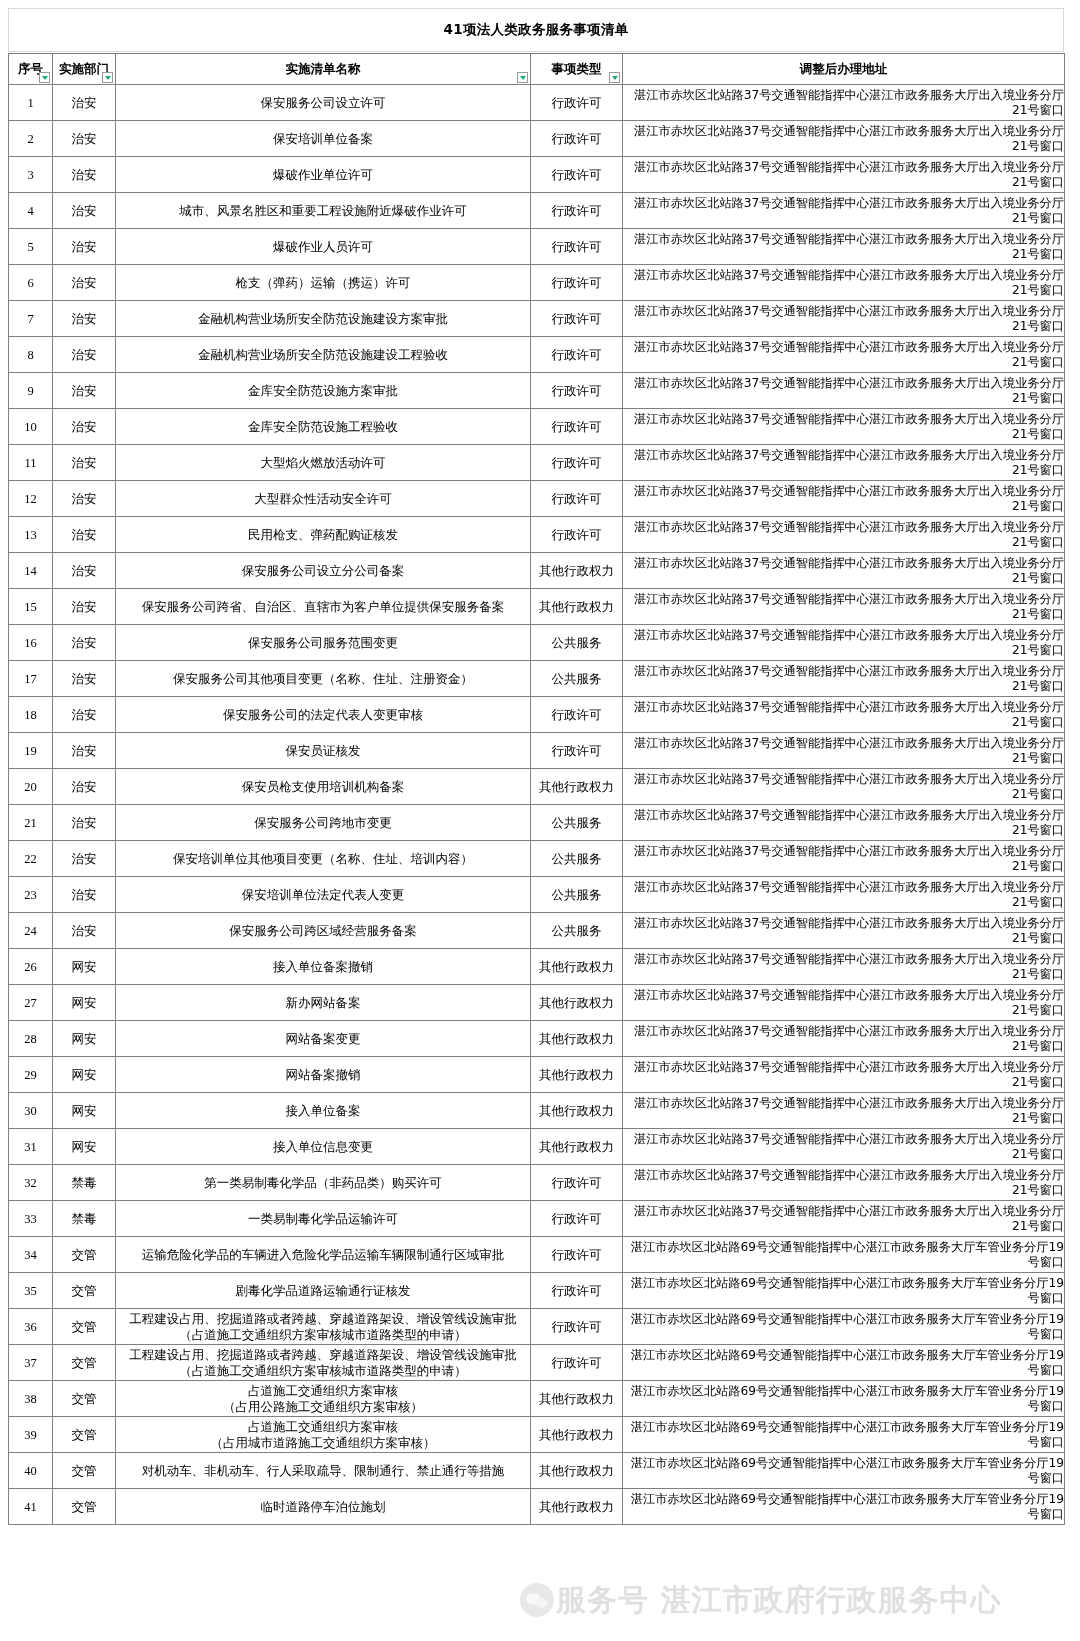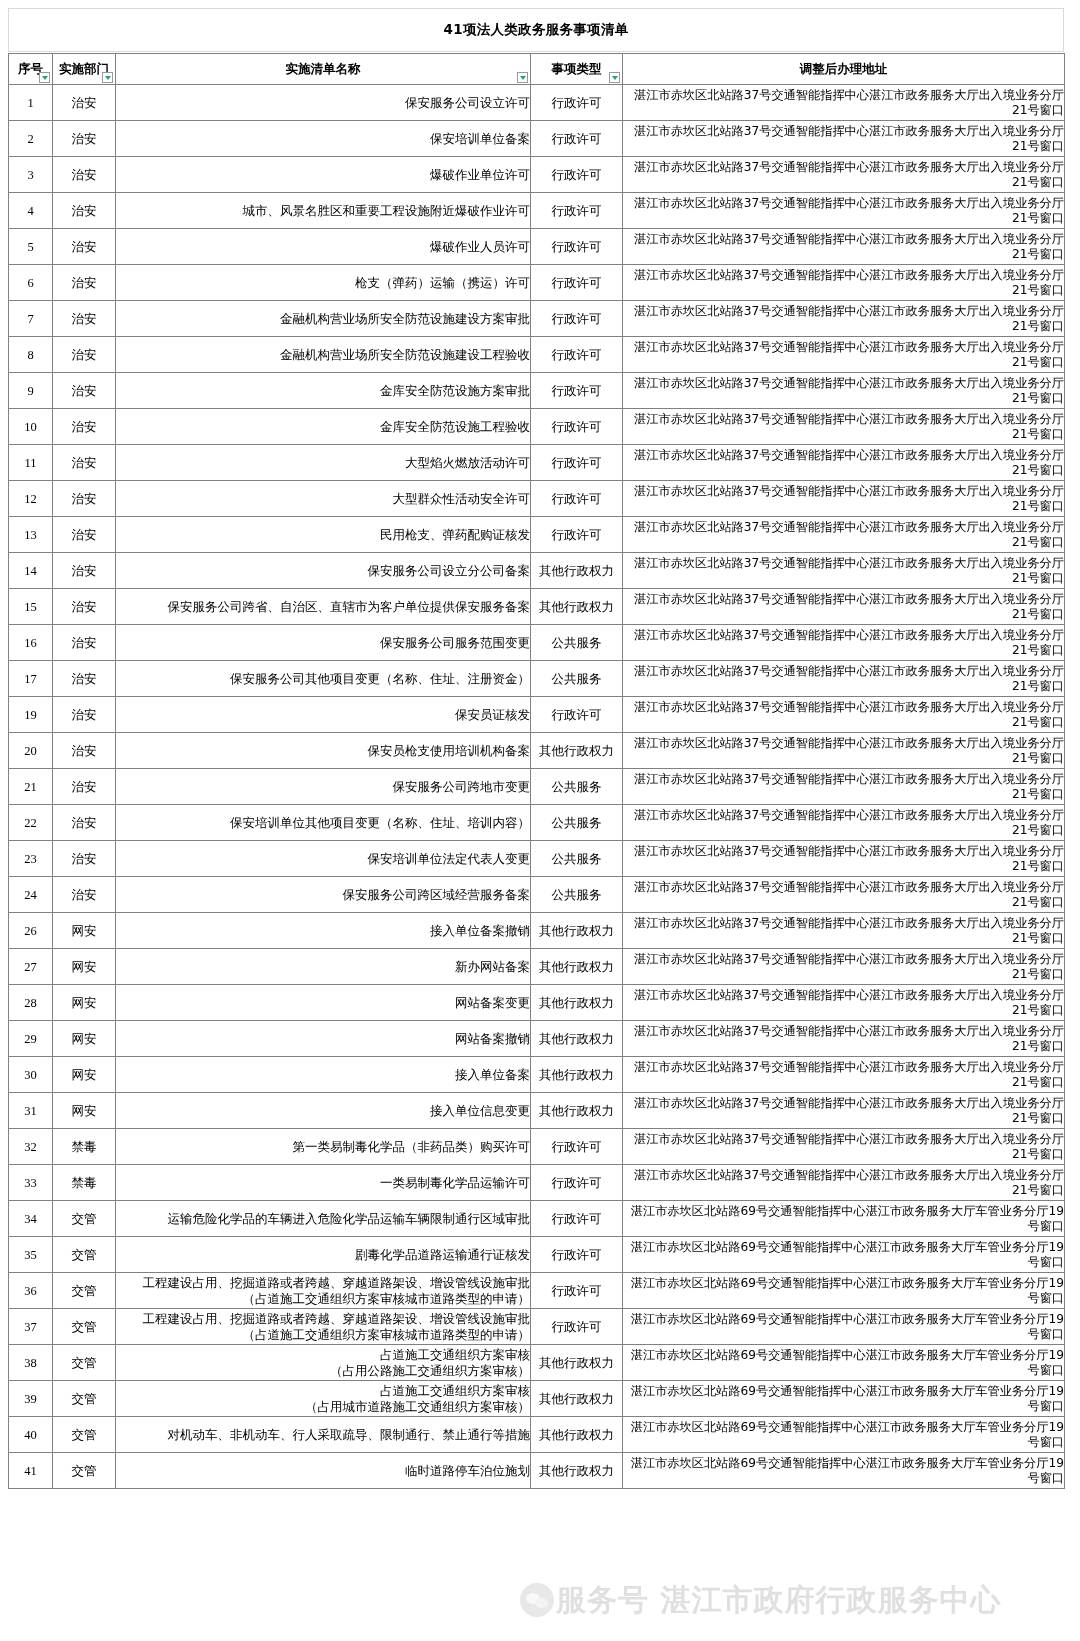--- a/index.html
+++ b/index.html
@@ -107,21 +107,21 @@
     text-align: center;
     font-family: "Liberation Serif", "DejaVu Serif", serif;
     font-size: 12.5px;
   }
   td.c-dept {
     text-align: center;
     font-family: "DejaVu Sans", "Liberation Sans", sans-serif;
     font-size: 12.5px;
   }
   td.c-name {
-    text-align: right;
+    text-align: center;
     padding: 2px 4px 2px 6px;
     font-family: "DejaVu Sans", "Liberation Sans", sans-serif;
     font-size: 12.5px;
   }
   td.c-type {
     text-align: center;
     font-family: "DejaVu Sans", "Liberation Sans", sans-serif;
     font-size: 12.5px;
   }
   td.c-addr {
@@ -374,20 +374,29 @@
         <tr>
           <td class="c-no">17</td>
           <td class="c-dept">治安</td>
           <td class="c-name">
             <span class="nm-line">保安服务公司其他项目变更（名称、住址、注册资金）</span>
           </td>
           <td class="c-type">公共服务</td>
           <td class="c-addr">湛江市赤坎区北站路37号交通智能指挥中心湛江市政务服务大厅出入境业务分厅21号窗口</td>
         </tr>
         <tr>
+          <td class="c-no">18</td>
+          <td class="c-dept">治安</td>
+          <td class="c-name">
+            <span class="nm-line">保安服务公司的法定代表人变更审核</span>
+          </td>
+          <td class="c-type">行政许可</td>
+          <td class="c-addr">湛江市赤坎区北站路37号交通智能指挥中心湛江市政务服务大厅出入境业务分厅21号窗口</td>
+        </tr>
+        <tr>
           <td class="c-no">19</td>
           <td class="c-dept">治安</td>
           <td class="c-name">
             <span class="nm-line">保安员证核发</span>
           </td>
           <td class="c-type">行政许可</td>
           <td class="c-addr">湛江市赤坎区北站路37号交通智能指挥中心湛江市政务服务大厅出入境业务分厅21号窗口</td>
         </tr>
         <tr>
           <td class="c-no">20</td>

